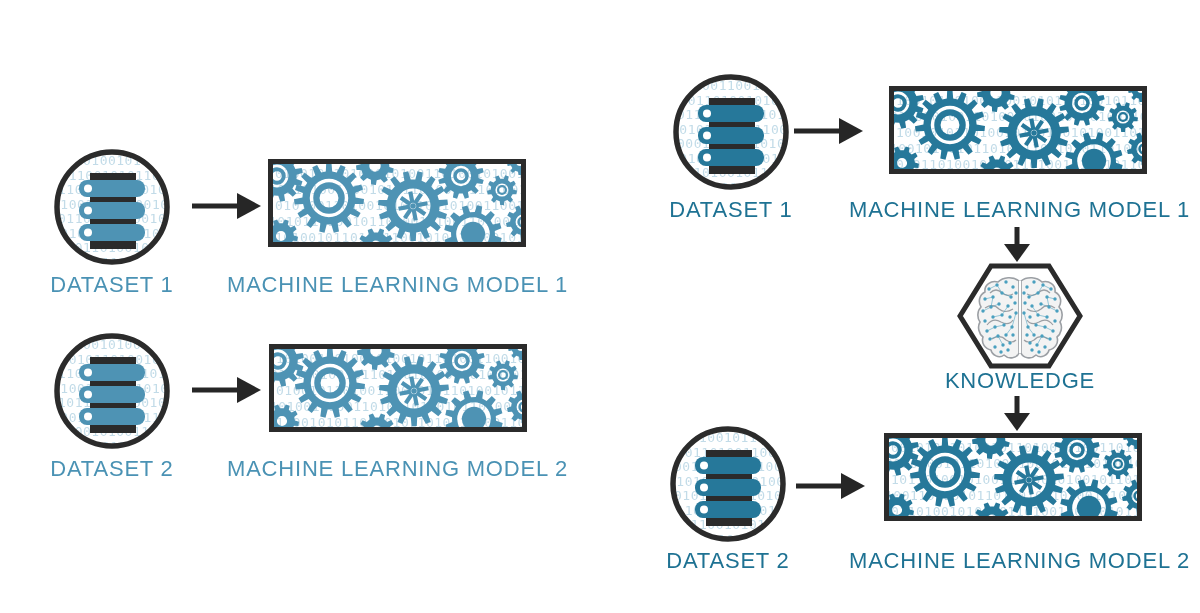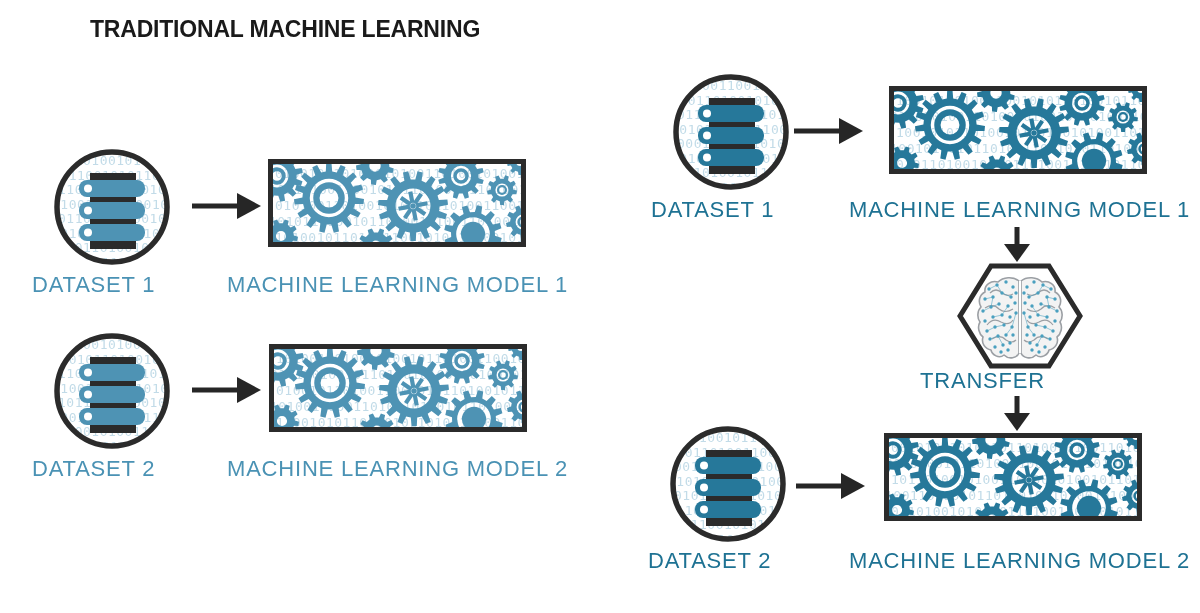--- a/index.html
+++ b/index.html
@@ -1,34 +1,33 @@
 <!DOCTYPE html>
 <html style="--heading: #1A1A1A; --outline: #2B2B2B; --teal-left-text: #4A92B4; --teal-right-text: #1E7293;"><head>
 <meta charset="utf-8">
 <style>
   html,body{margin:0;padding:0;background:#fff;}
   #canvas{position:relative;width:1200px;height:613px;background:#ffffff;overflow:hidden;
           font-family:"Liberation Sans",sans-serif;}
   .heading{position:absolute;margin:0;font-size:23px;font-weight:bold;letter-spacing:-0.2px;
            color:var(--heading,#1a1a1a);white-space:nowrap;}
-  .label{position:absolute;font-size:22px;letter-spacing:0.8px;white-space:nowrap;}
+  .label{position:absolute;font-size:22px;letter-spacing:0.8px;text-align:center;white-space:nowrap;}
   .label-left{color:var(--teal-left-text,#4A92B4);}
   .label-right{color:var(--teal-right-text,#1E7293);}
   .abs{position:absolute;}
   .model-box{position:absolute;width:248px;height:78px;background:#fff;
              border:5px solid var(--outline,#2b2b2b);}
   .model-box svg{display:block;}
   svg{display:block;}
 </style>
 </head>
 <body>
 
 <div id="canvas">
 
-  <h1 class="heading" style="left:90px;top:16px">TRADITIONAL MACHINE LEARNING</h1>
 
   <svg class="abs" style="left:52px;top:147px" width="120" height="120" viewBox="0 0 120 120">
       <defs>
         <clipPath id="clip0">
           <circle cx="60" cy="60" r="54"></circle>
         </clipPath>
       </defs>
       <g clip-path="url(#clip0)">
         <text x="6" y="18" fill="#BFDAE7" font-size="13" font-family="DejaVu Sans Mono, monospace" style="letter-spacing:0.5px" opacity="0.95">011010010100110</text>
         <text x="0" y="32.5" fill="#BFDAE7" font-size="13" font-family="DejaVu Sans Mono, monospace" style="letter-spacing:0.5px" opacity="0.95">001100101011010</text>
@@ -328,21 +327,21 @@
         <circle cx="31" cy="62" r="1.7" fill="#4AA0BF"></circle>
         <circle cx="38" cy="62" r="1.7" fill="#4AA0BF"></circle>
         <circle cx="20" cy="74" r="1.7" fill="#4AA0BF"></circle>
         <circle cx="28" cy="72" r="1.7" fill="#4AA0BF"></circle>
         <circle cx="35" cy="70" r="1.7" fill="#4AA0BF"></circle>
         <circle cx="26" cy="79" r="1.7" fill="#4AA0BF"></circle>
         <circle cx="33" cy="77" r="1.7" fill="#4AA0BF"></circle>
       </g>
       <line x1="45" y1="8" x2="45" y2="80" stroke="#fff" stroke-width="2"></line>
     </svg>
-  <div class="label label-right" style="left:920px;top:368px;width:200px">TRANSFER</div>
+  <div class="label label-right" style="left:920px;top:368px;width:200px">KNOWLEDGE</div>
   <svg class="abs" style="left:995px;top:396px" width="44" height="36" viewBox="0 0 44 36">
       <rect x="19.5" y="0" width="5" height="19" fill="#262626"></rect>
       <path d="M9 17 L35 17 L22 35 Z" fill="#262626"></path>
     </svg>
 
   <svg class="abs" style="left:668px;top:424px" width="120" height="120" viewBox="0 0 120 120">
       <defs>
         <clipPath id="clip13">
           <circle cx="60" cy="60" r="54"></circle>
         </clipPath>

